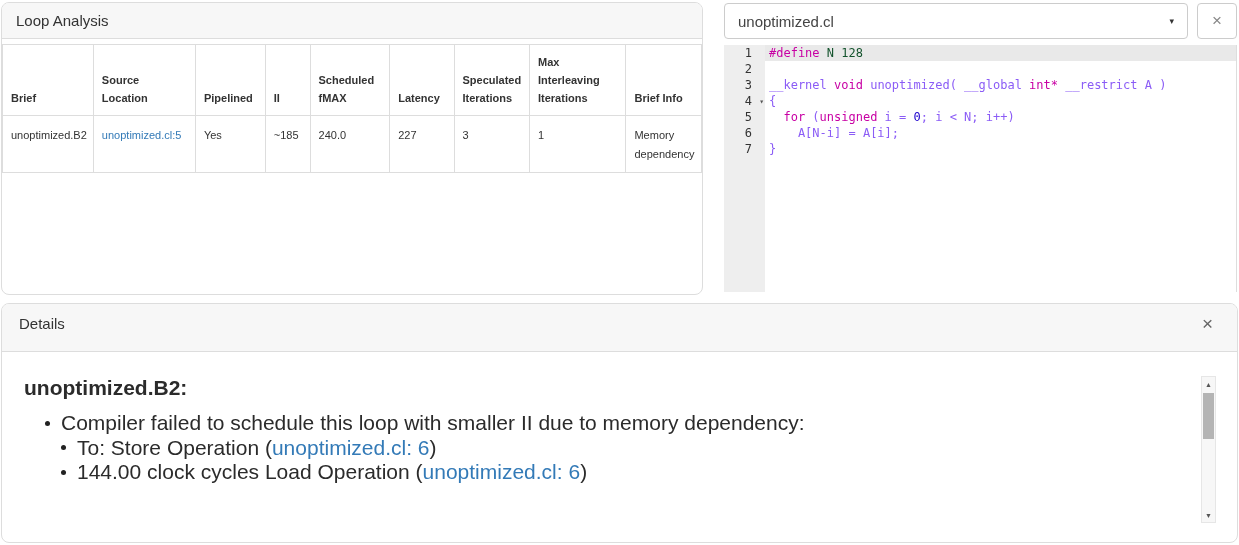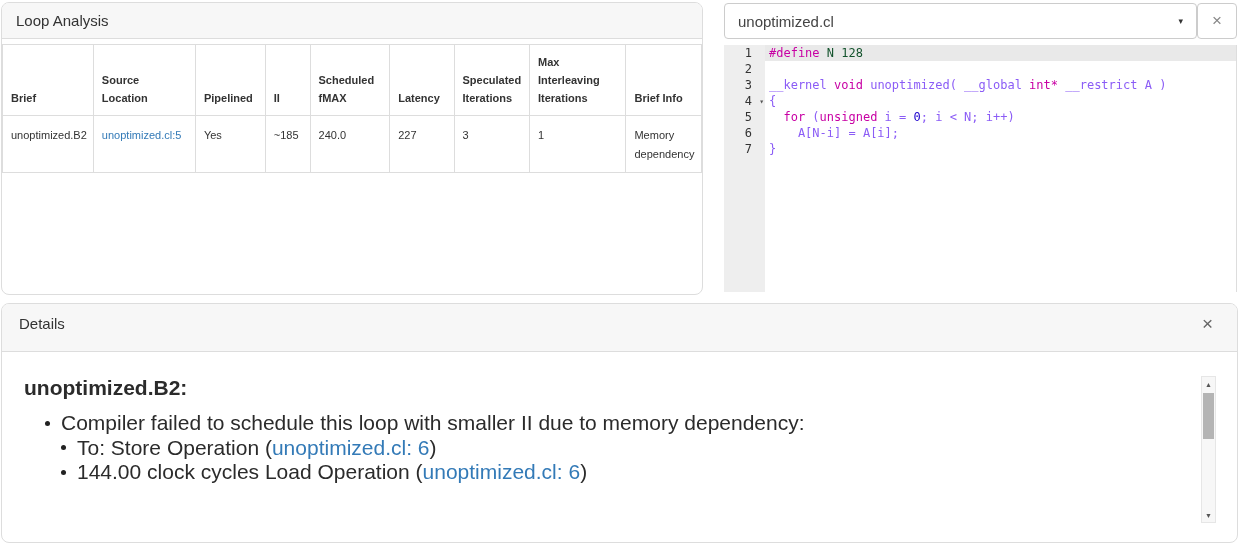--- a/index.html
+++ b/index.html
@@ -16,21 +16,21 @@
   #loop-table { width:100%; border-collapse:collapse; table-layout:fixed; margin-top:5px; }
   #loop-table th { border:1px solid #ddd; font-size:11px; font-weight:bold; text-align:left;
     vertical-align:bottom; padding:8px; height:71px; line-height:1.65; }
   #loop-table th.th-source { padding-right:28px; }
   #loop-table td { border:1px solid #ddd; font-size:11px; vertical-align:top;
     padding:10px 8px 8px; height:50px; line-height:1.7; }
   a.link, .link { color:#337ab7; text-decoration:none; cursor:pointer; }
 
   
   #code-pane { position:absolute; left:724px; top:3px; right:2px; }
-  .toolbar { display:flex; }
+  .toolbar { display:flex; gap:9px; }
   .file-select { flex:1; height:36px; border:1px solid #ccc; border-radius:4px; background:#fff;
     display:flex; align-items:center; justify-content:space-between; padding:0 13px;
     font-size:15px; color:#444; cursor:pointer; }
   .select-arrow { font-size:9px; color:#333; }
   .btn-close { width:40px; height:36px; border:1px solid #ccc; border-radius:4px; background:#fff;
     color:#888; font-size:17px; display:flex; align-items:center; justify-content:center; cursor:pointer; }
   .editor { display:flex; margin-top:6px; height:247px; overflow:hidden;
     font-family:"DejaVu Sans Mono",monospace; font-size:12px; line-height:16px;
     border-right:1px solid #ddd; }
   .gutter { width:41px; background:#eeeeee; color:#333; flex-shrink:0; }

